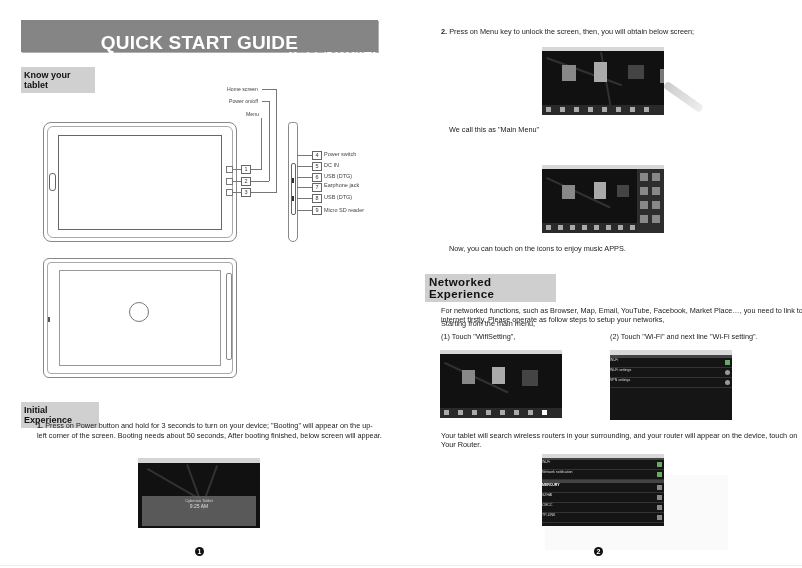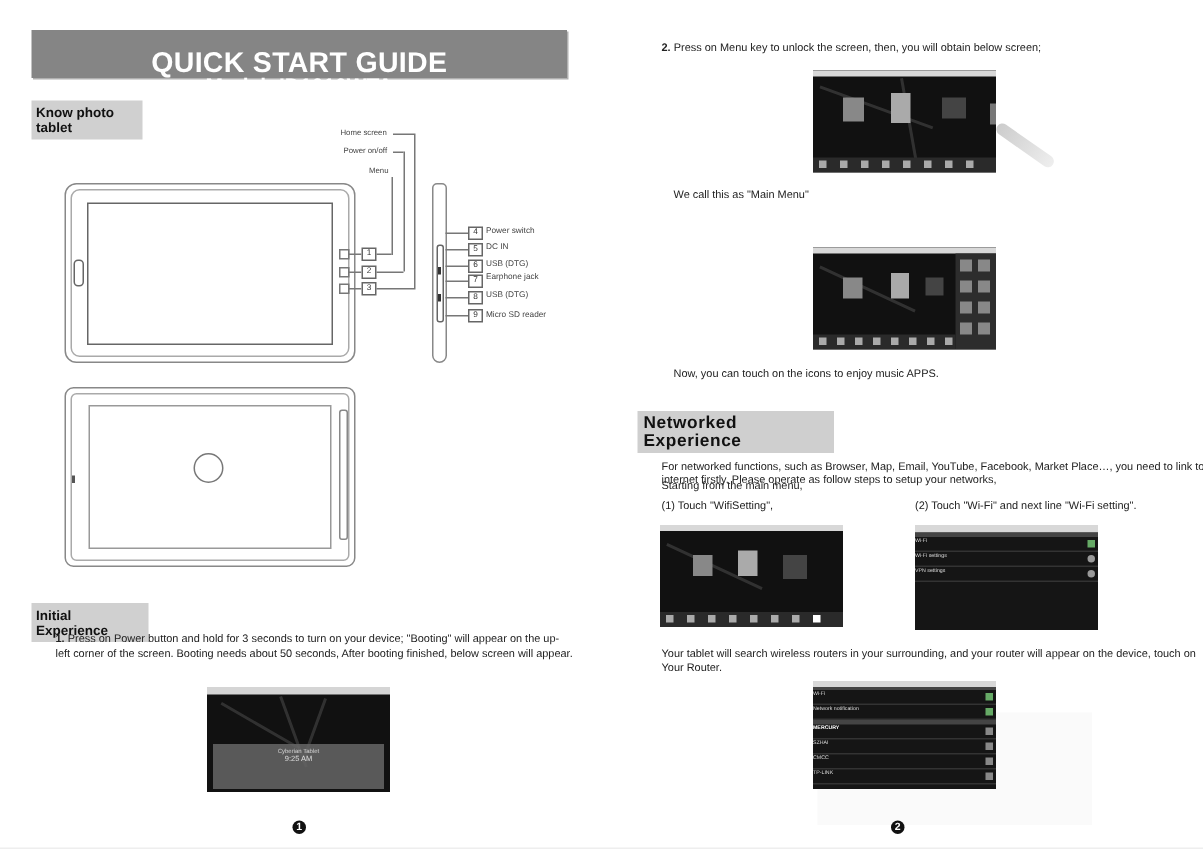--- a/index.html
+++ b/index.html
@@ -6,21 +6,21 @@
   body {
     width: 802px; height: 568px; background: #ffffff; position: relative; overflow: hidden;
     font-family: "Liberation Sans", sans-serif; color: #1a1a1a;
   }
   .abs { position: absolute; }
   .banner {
     left: 21px; top: 20px; width: 357px; height: 32px; background: #858585;
     color: #fff; text-align: center; box-shadow: 1px 1px 0 #b0b0b0;
   }
   .banner .t1 { font-weight: bold; font-size: 19px; line-height: 17px; margin-top: 14px; letter-spacing: 0.2px; }
-  .banner .t2 { font-weight: bold; font-size: 14px; line-height: 12px; }
+  .banner .t2 { font-weight: bold; font-size: 10px; line-height: 12px; text-align: right; }
   .section-label {
     background: #d0d0d0; font-weight: bold; font-size: 9px; padding: 3px 3px; color: #111;
   }
   .small { font-size: 5.2px; color: #444; white-space: nowrap; }
   .tiny-line { background: #777; }
   .para { font-size: 7.3px; line-height: 9.5px; color: #222; padding-left: 14px; }
   .para b { font-weight: bold; }
   .numbox {
     width: 8px; height: 7px; border: 1px solid #666; font-size: 5.5px; line-height: 7px;
     text-align: center; color: #333; background: #fff;
@@ -44,21 +44,21 @@
   .dock i { position:absolute; width:5px; height:5px; background:#aaa; top:2px; }
 </style>
 </head>
 <body>
 
 <div class="abs banner">
   <div class="t1">QUICK START GUIDE</div>
   <div class="t2">Model: ID1010WTA</div>
 </div>
 
-<div class="abs section-label" style="left:21px;top:67px;width:68px;">Know photo tablet</div>
+<div class="abs section-label" style="left:21px;top:67px;width:68px;">Know your tablet</div>
 
 <div class="abs small" style="left:227px;top:86px;">Home screen</div>
 <div class="abs tiny-line" style="left:262px;top:89px;width:14px;height:1px;"></div>
 <div class="abs small" style="left:229px;top:98px;">Power on/off</div>
 <div class="abs tiny-line" style="left:262px;top:101px;width:7px;height:1px;"></div>
 <div class="abs small" style="left:246px;top:111px;">Menu</div>
 
 <div class="abs tiny-line" style="left:276px;top:89px;width:1px;height:104px;"></div>
 <div class="abs tiny-line" style="left:269px;top:101px;width:1px;height:80px;"></div>
 <div class="abs tiny-line" style="left:261px;top:118px;width:1px;height:52px;"></div>

